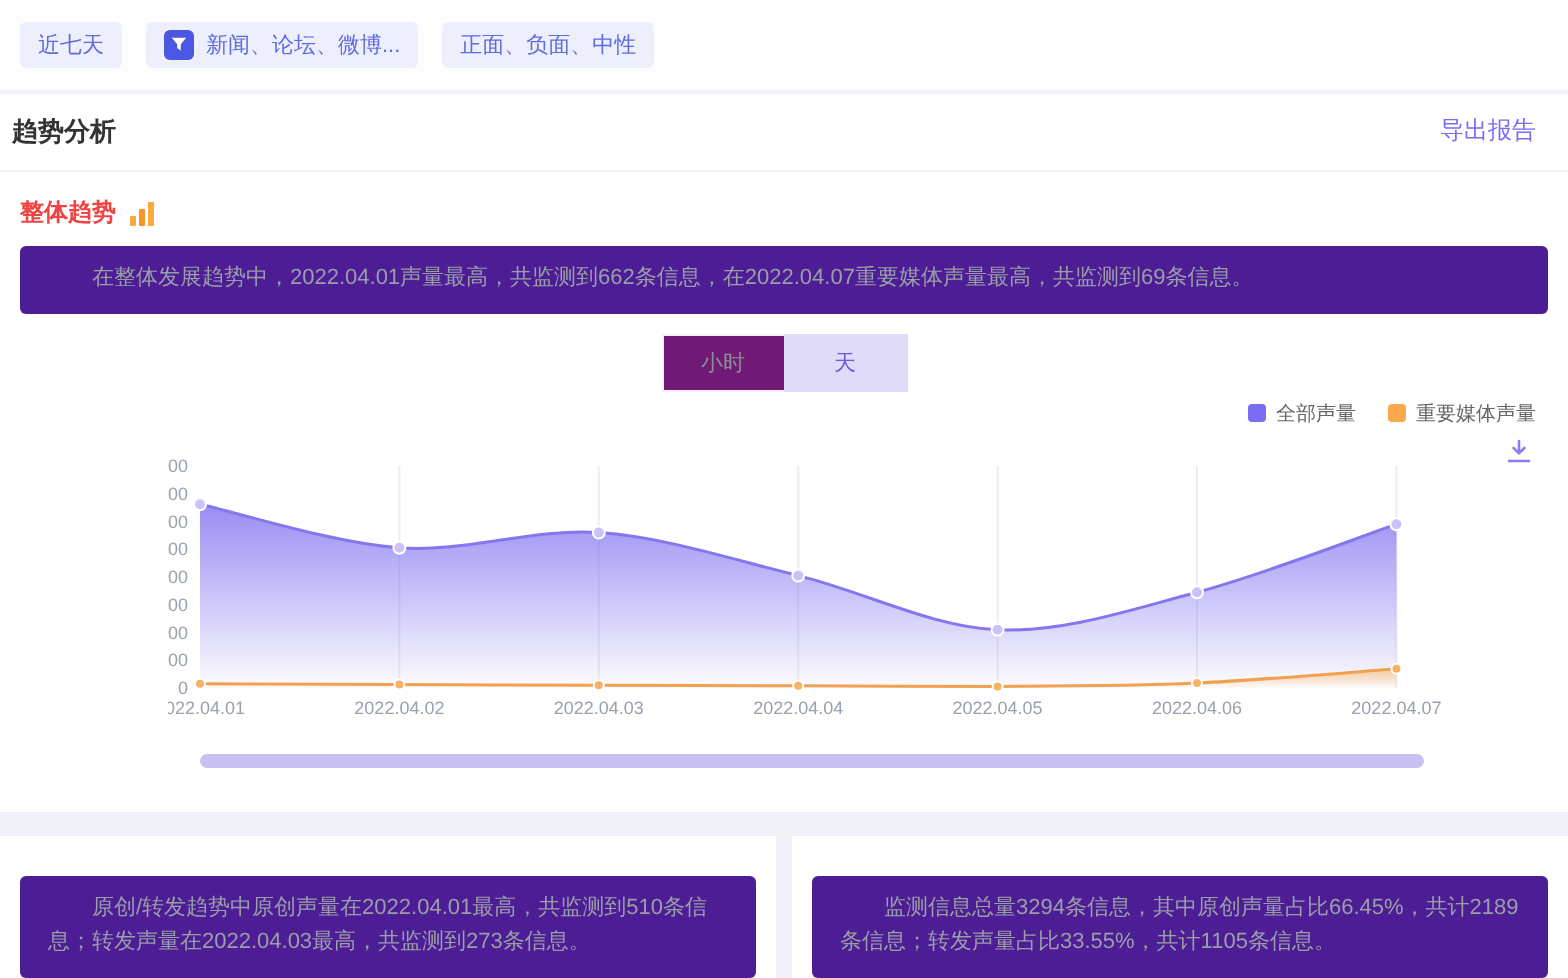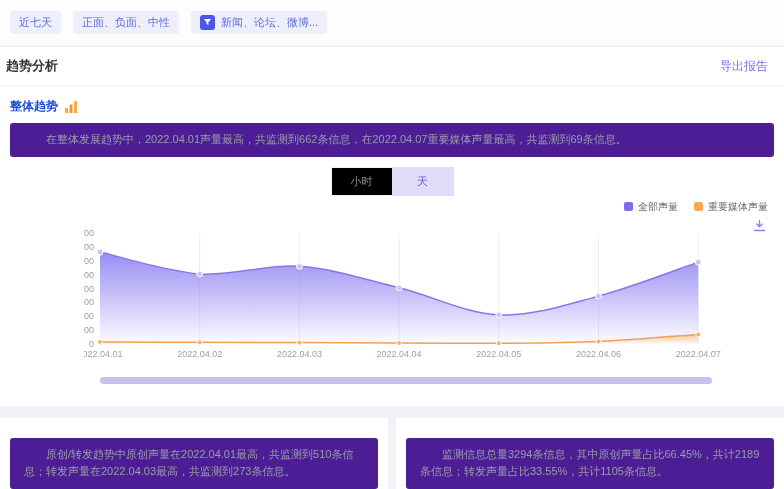--- a/index.html
+++ b/index.html
@@ -12,33 +12,33 @@
   
   .filter-strip{background:#fdfdfe;padding:11px 0 11px 10px;display:flex;align-items:center;gap:12px;}
   .chip{
     display:inline-flex;align-items:center;gap:6px;
     background:#edeffd;color:#5f6cdc;font-size:11px;
     padding:4px 9px;border-radius:3px;white-space:nowrap;
   }
   .chip-icon{width:15px;height:15px;border-radius:3px;background:#4a57e3;display:inline-flex;align-items:center;justify-content:center;}
   
   .panel{background:#ffffff;margin-top:2px;padding-bottom:16px;}
-  .panel-header{display:flex;justify-content:space-between;align-items:center;padding:10px 12px;border-bottom:1px solid #f2f2f6;}
+  .panel-header{display:flex;justify-content:space-between;padding:10px 12px;border-bottom:1px solid #f2f2f6;}
   .panel-title{font-size:13px;color:#333;font-weight:600;margin-left:-6px;}
   .export-link{font-size:12px;color:#7b6cf0;cursor:pointer;margin-right:4px;}
   .card-title-row{display:flex;align-items:center;gap:6px;padding:12px 10px 0 10px;}
-  .card-title{font-size:12px;color:#1d4ed8;font-weight:600;}
+  .card-title{font-size:12px;color:#ef4444;font-weight:600;}
   .info-box{
     margin:8px 10px 0 10px;background:#4c1d95;border-radius:3px;
     padding:8px 14px;font-size:11px;color:#9b9ea8;line-height:1.6;text-indent:2em;
   }
   
   .toggle-group{display:flex;justify-content:center;margin-top:10px;}
   .toggle-btn{width:60px;height:27px;display:flex;align-items:center;justify-content:center;font-size:11px;cursor:pointer;}
-  .toggle-btn.inactive{background:#000000;color:#8a8f9c;border:1px solid #f1f1f6;border-right:none;}
+  .toggle-btn.inactive{background:#701a75;color:#8a8f9c;border:1px solid #f1f1f6;border-right:none;}
   .toggle-btn.active{background:#dfdbf9;color:#6a5ae0;border:1px solid #dfdbf9;}
   
   .chart-wrap{position:relative;height:190px;margin-top:4px;}
   .legend{position:absolute;right:16px;top:0;display:flex;gap:16px;align-items:flex-end;}
   .legend-item{display:flex;align-items:center;gap:5px;font-size:10px;color:#666;cursor:pointer;}
   .legend-swatch{width:9px;height:9px;border-radius:2px;display:inline-block;}
   .chart-save{position:absolute;right:18px;top:19px;cursor:pointer;line-height:0;}
   #trend-chart{position:absolute;left:84px;top:23px;}
   .datazoom{
     position:absolute;left:100px;top:177px;width:612px;height:7px;
@@ -50,29 +50,29 @@
   .mini-card .card-title-row{padding-top:2px;}
 </style>
 </head>
 <body>
 
 <div class="filter-strip">
   <span class="chip">
     <span>近七天</span>
   </span>
   <span class="chip">
-    <span>正面、负面、中性</span>
-  </span>
-  <span class="chip">
     <span class="chip-icon">
       <svg width="9" height="9" viewBox="0 0 10 10">
           <path d="M1 1h8L6 4.6V8L4 6.8V4.6L1 1z" fill="#fff"></path>
         </svg>
     </span>
     <span>新闻、论坛、微博...</span>
+  </span>
+  <span class="chip">
+    <span>正面、负面、中性</span>
   </span>
 </div>
 
 <div class="panel">
   <div class="panel-header">
     <span class="panel-title">趋势分析</span>
     <span class="export-link">导出报告</span>
   </div>
 
   <div class="card-title-row">

